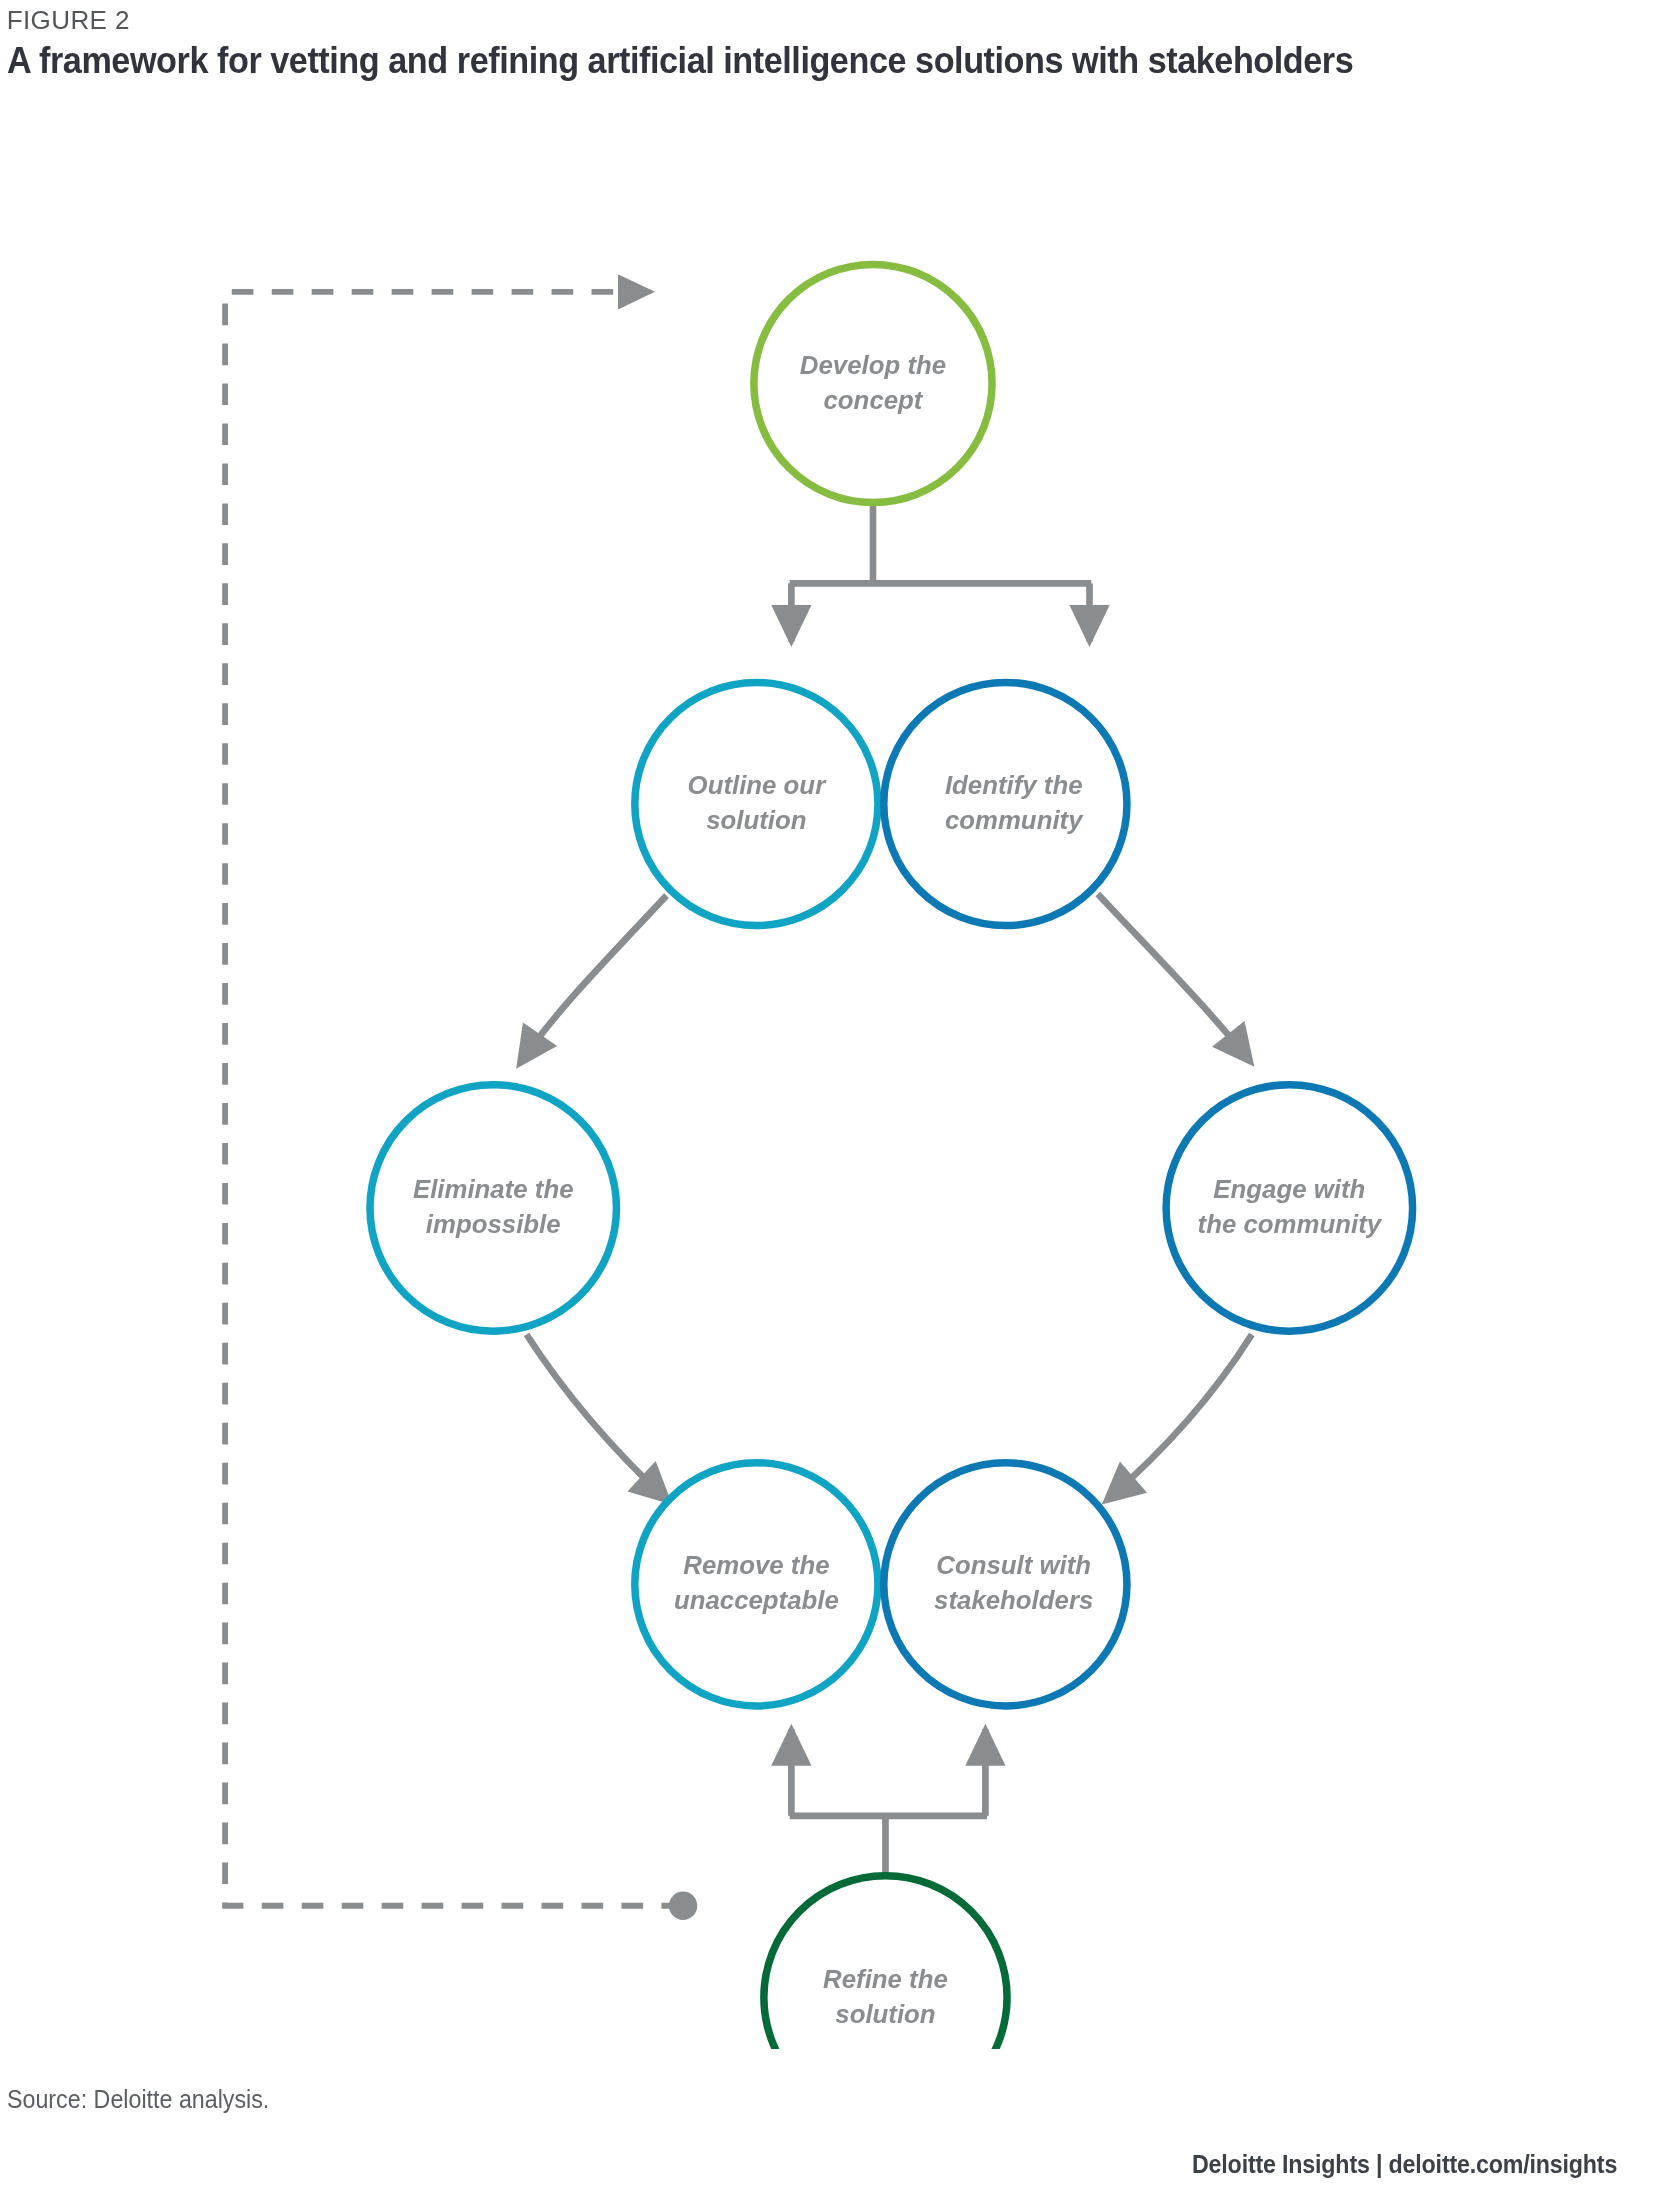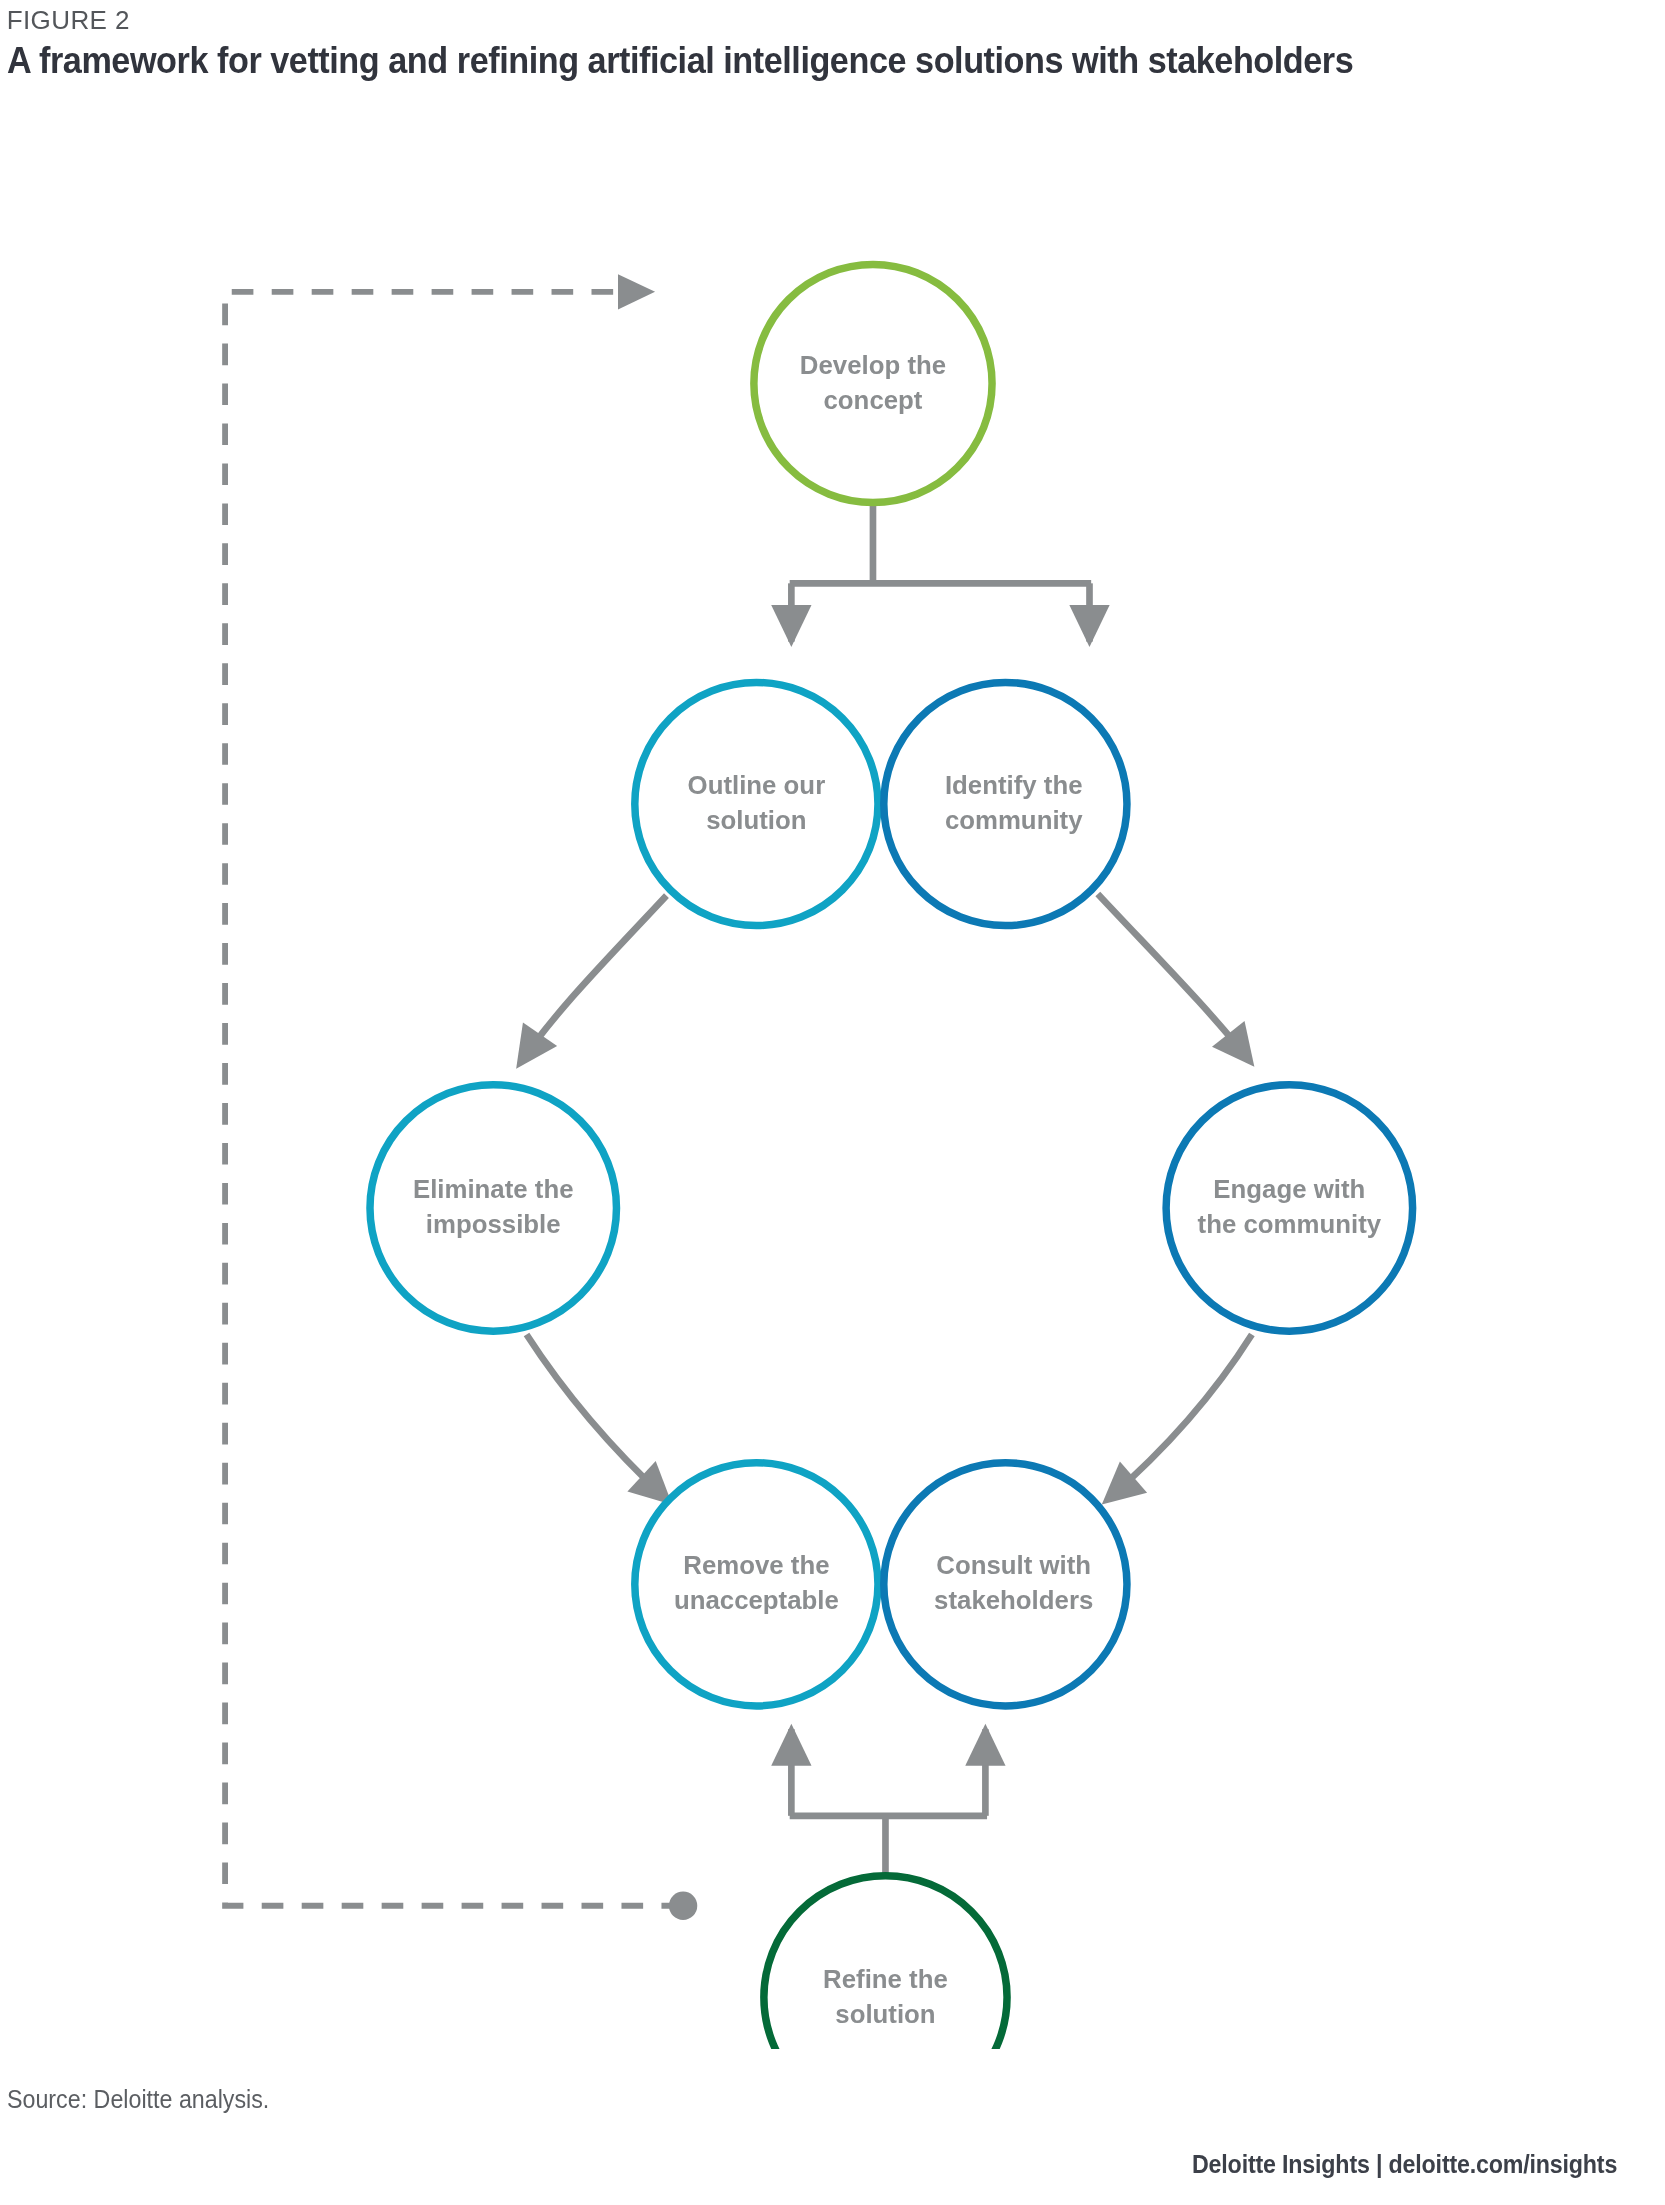--- a/index.html
+++ b/index.html
@@ -48,20 +48,21 @@
     transform: scaleX(0.925);
     transform-origin: left top;
   }
 
   .diagram-area {
     position: absolute;
     left: 0;
     top: 92px;
     width: 1666px;
     height: 1957px;
+    font-style: italic;
   }
 
   .diagram-svg {
     display: block;
     width: 1666px;
     height: 1957px;
   }
 
   .node-label {
     font-family: "Liberation Sans", sans-serif;

